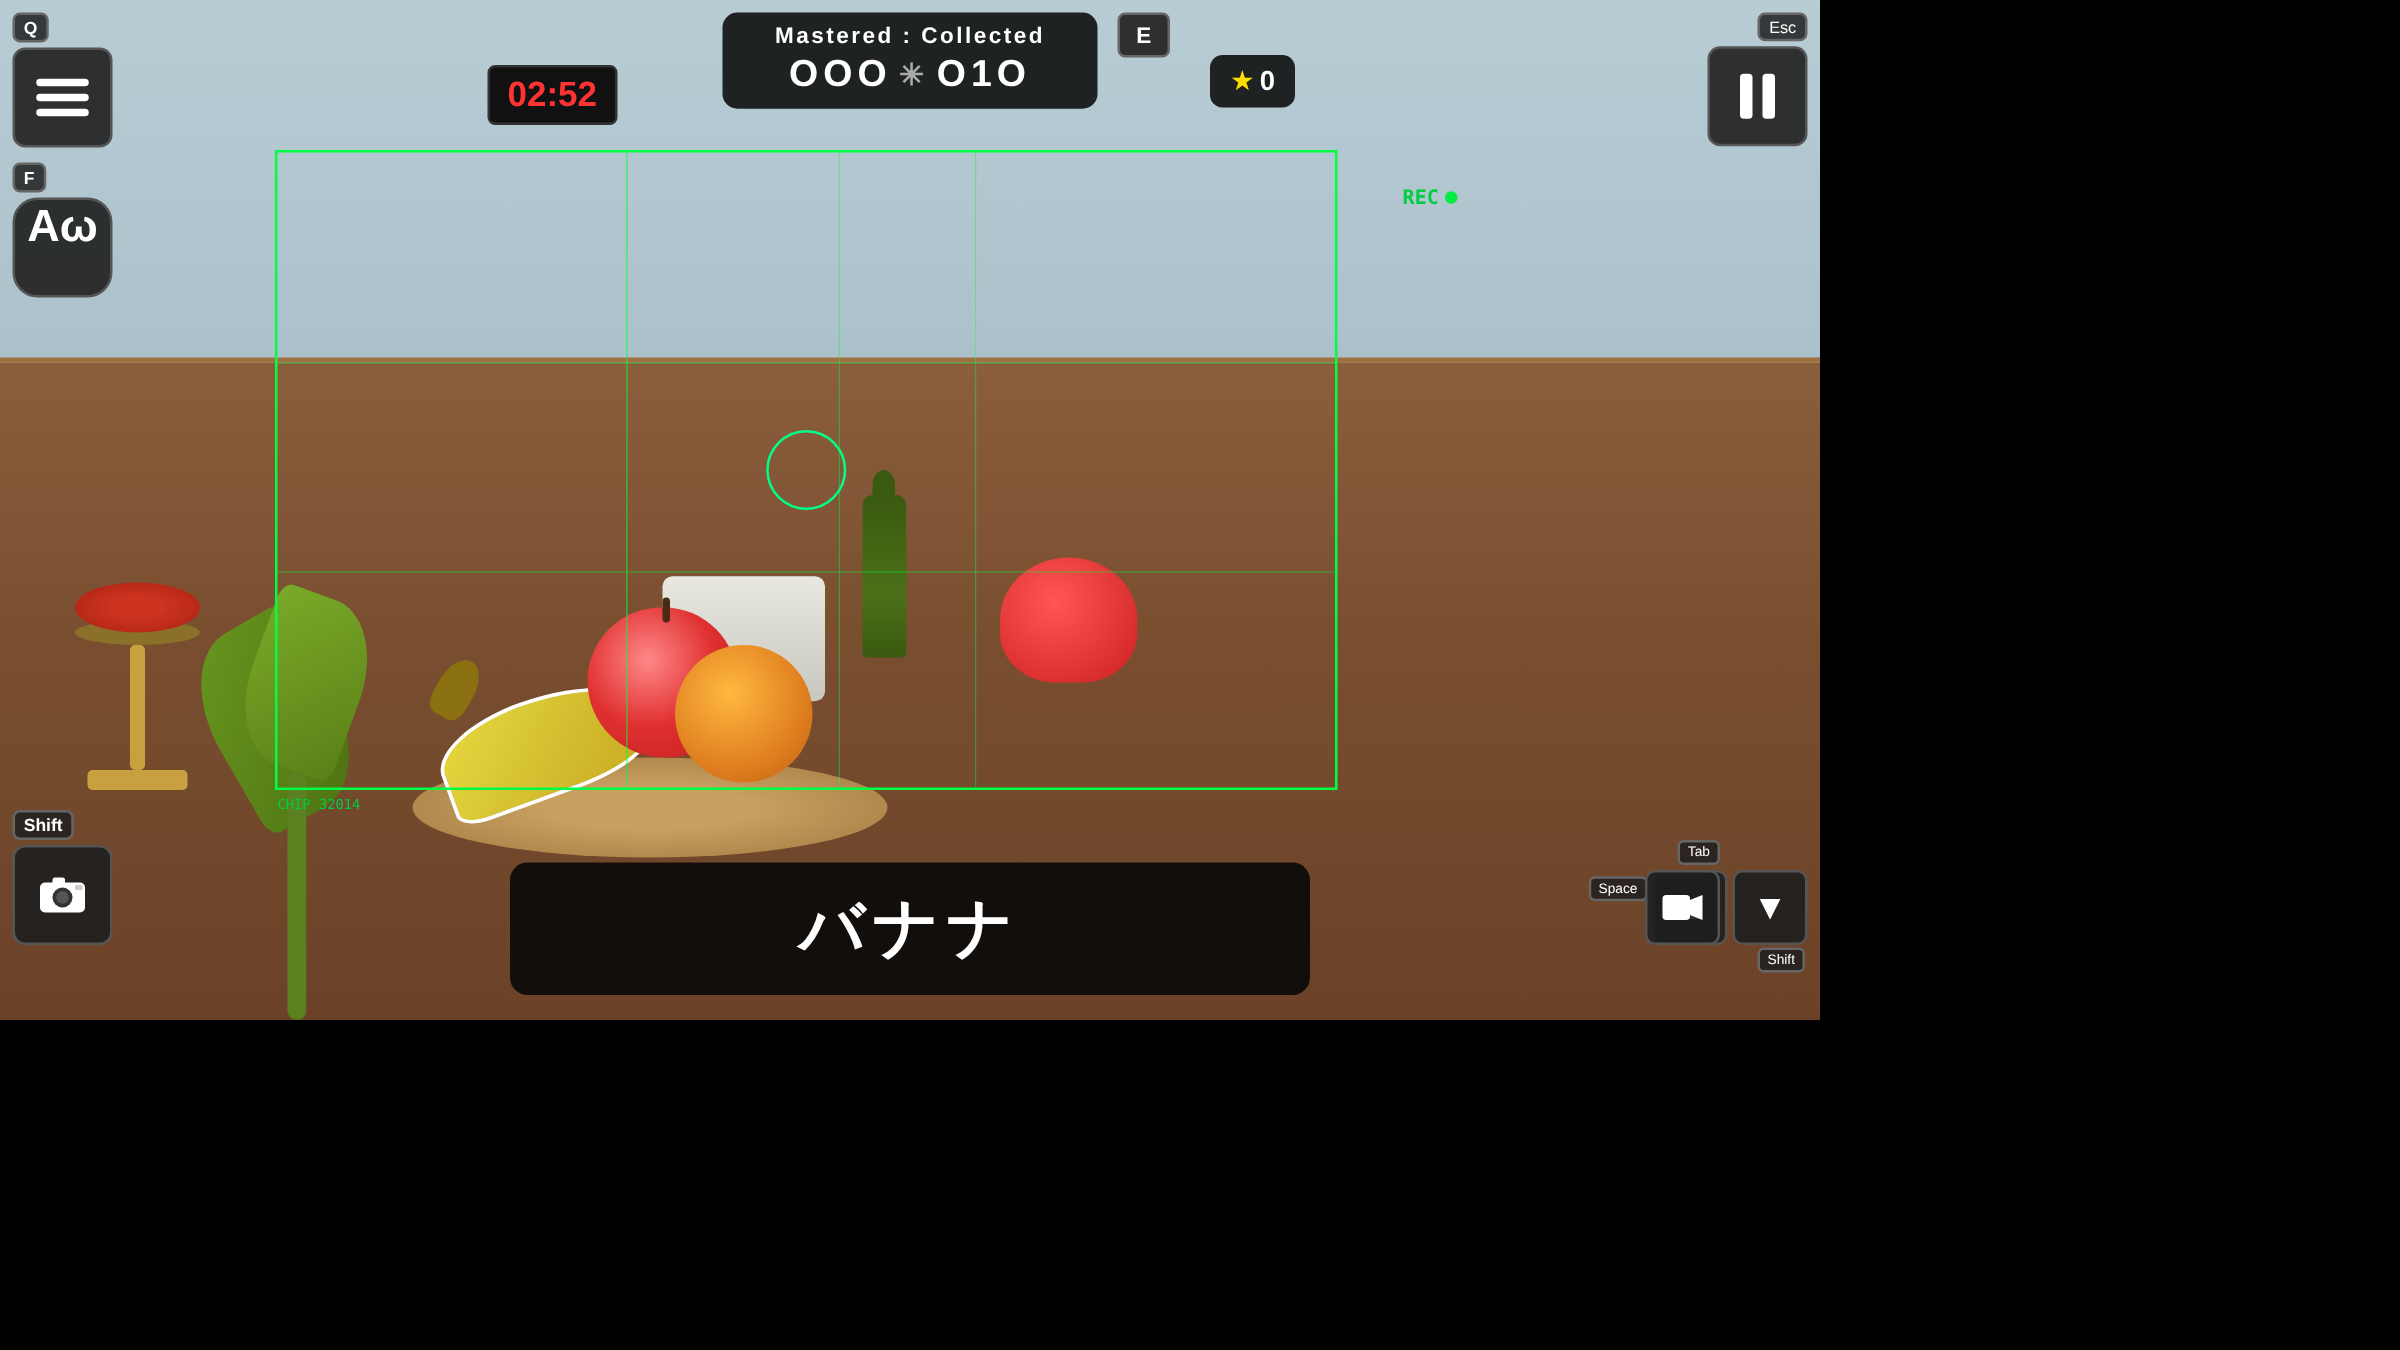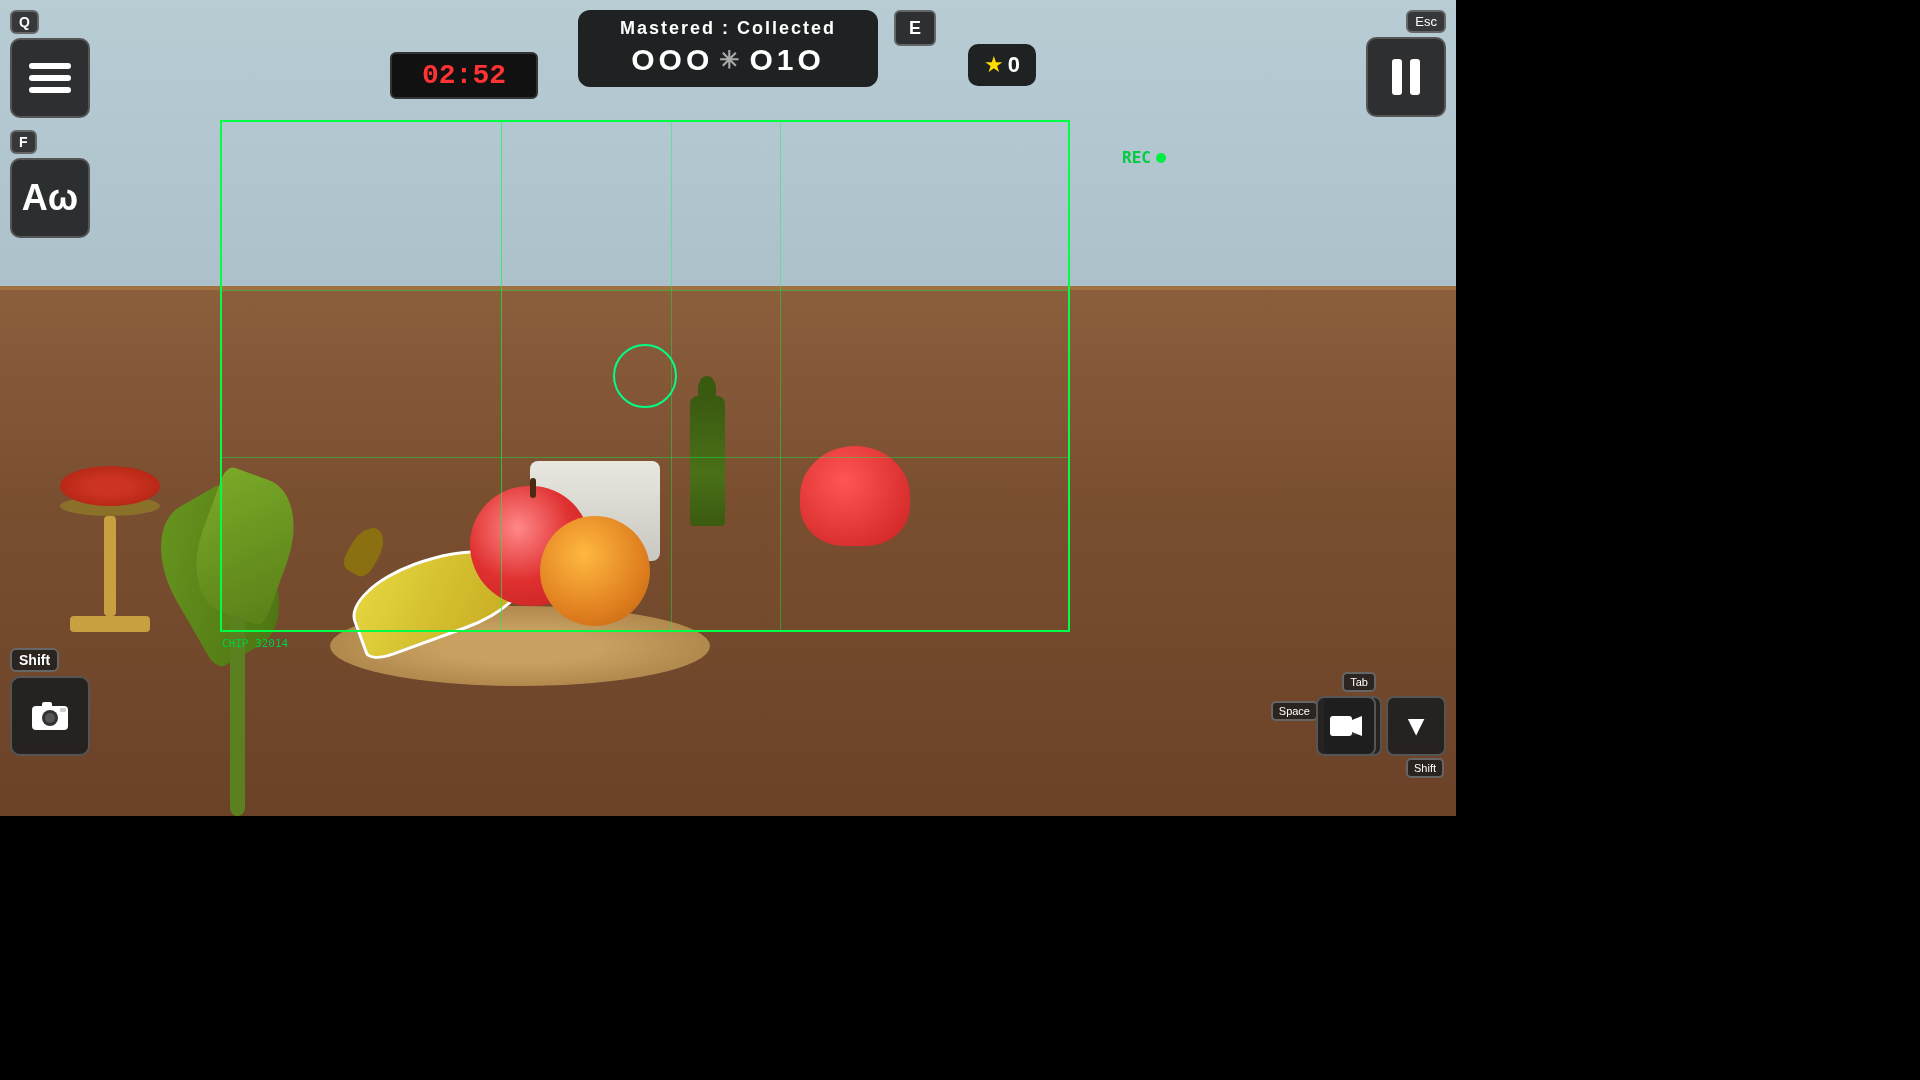--- a/index.html
+++ b/index.html
@@ -248,25 +248,25 @@
     }
 
     
     .hud-timer {
       position: absolute;
       top: 52px;
       left: 390px;
       background: #111;
       border: 2px solid #333;
       border-radius: 6px;
-      padding: 6px 30px;
+      padding: 6px 14px;
       color: #ff3333;
       font-size: 28px;
       font-weight: bold;
-      font-family: Liberation Mono, monospace;
+      font-family: Liberation Sans, sans-serif;
     }
 
     
     .key-e {
       position: absolute;
       top: 10px;
       right: 520px;
       background: rgba(30,30,30,0.9);
       border: 2px solid #666;
       border-radius: 6px;
@@ -360,25 +360,24 @@
 
     
     .hud-f-font {
       position: absolute;
       top: 130px;
       left: 10px;
     }
     .font-box {
       background: rgba(30,30,30,0.9);
       border: 2px solid #555;
-      border-radius: 10px;
+      border-radius: 20px;
       width: 80px;
       height: 80px;
       display: flex;
-      align-items: center;
       justify-content: center;
       margin-top: 4px;
       font-size: 36px;
       font-weight: bold;
       color: white;
     }
 
     
     .hud-ctrl-cam {
       position: absolute;
@@ -743,14 +742,17 @@
   <div style="position:absolute; bottom:60px; right:80px; display:flex; flex-direction:column; align-items:center; gap:4px;">
     <div style="background:rgba(30,30,30,0.85); border:2px solid #666; border-radius:5px; color:white; font-size:11px; padding:2px 6px; align-self:flex-end;">Tab</div>
     <div class="video-btn">
       <svg width="36" height="32" viewBox="0 0 36 32">
         <rect x="2" y="6" width="22" height="20" rx="3" fill="white"></rect>
         <polygon points="24,10 34,6 34,26 24,22" fill="white"></polygon>
       </svg>
     </div>
   </div>
 
+  <div class="hud-bottom-label">
+    <span class="item-name">バナナ</span>
+  </div>
 
 </div>
 
 </body></html>

